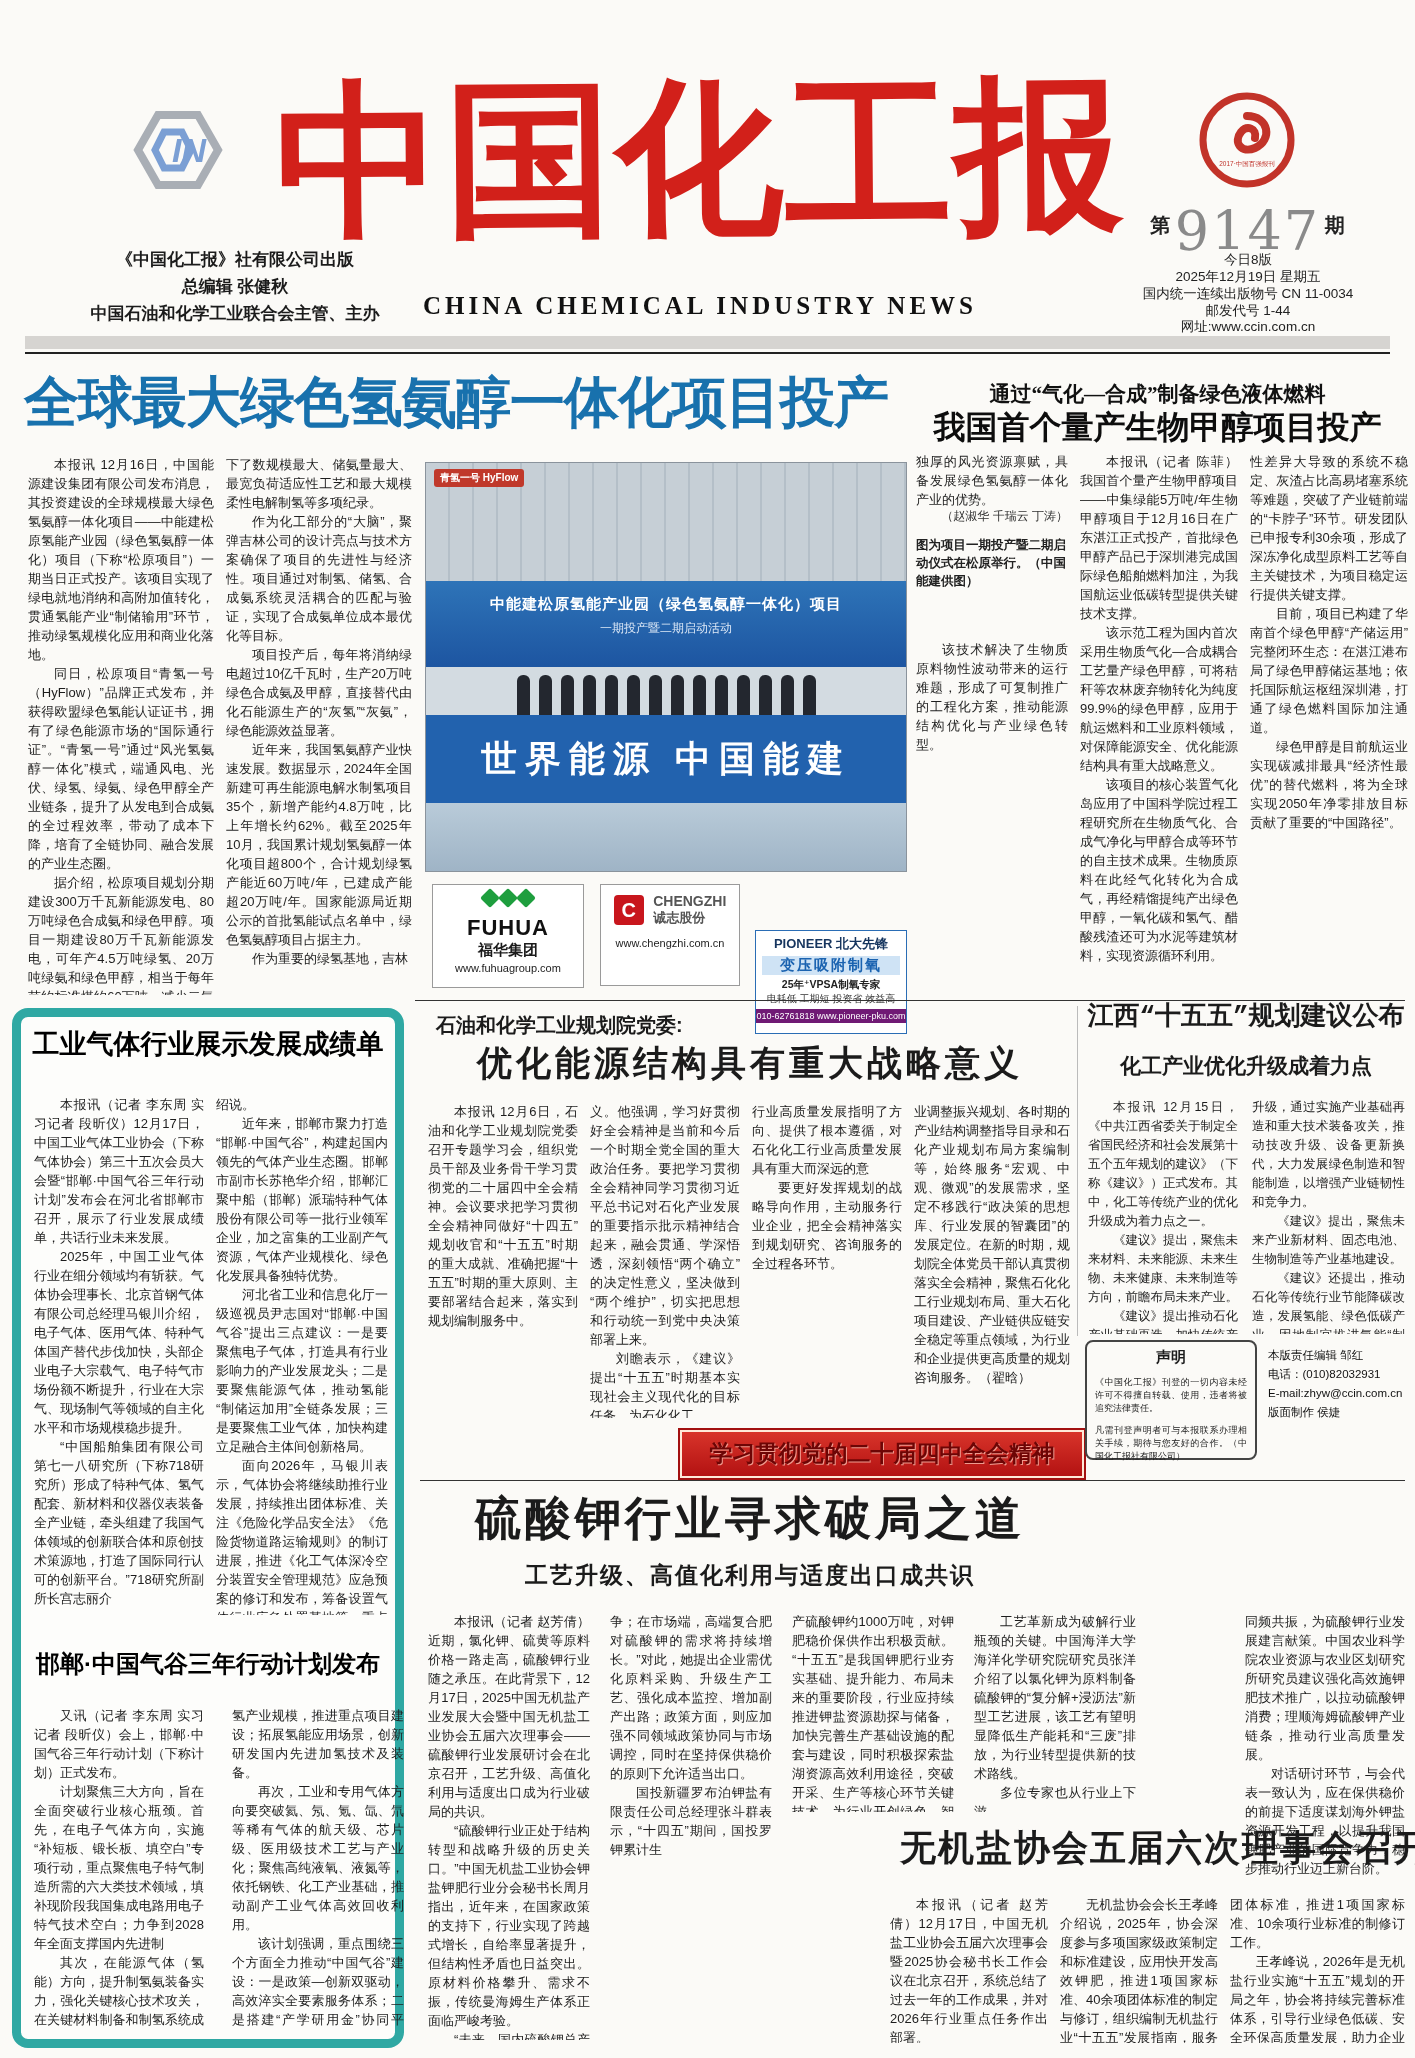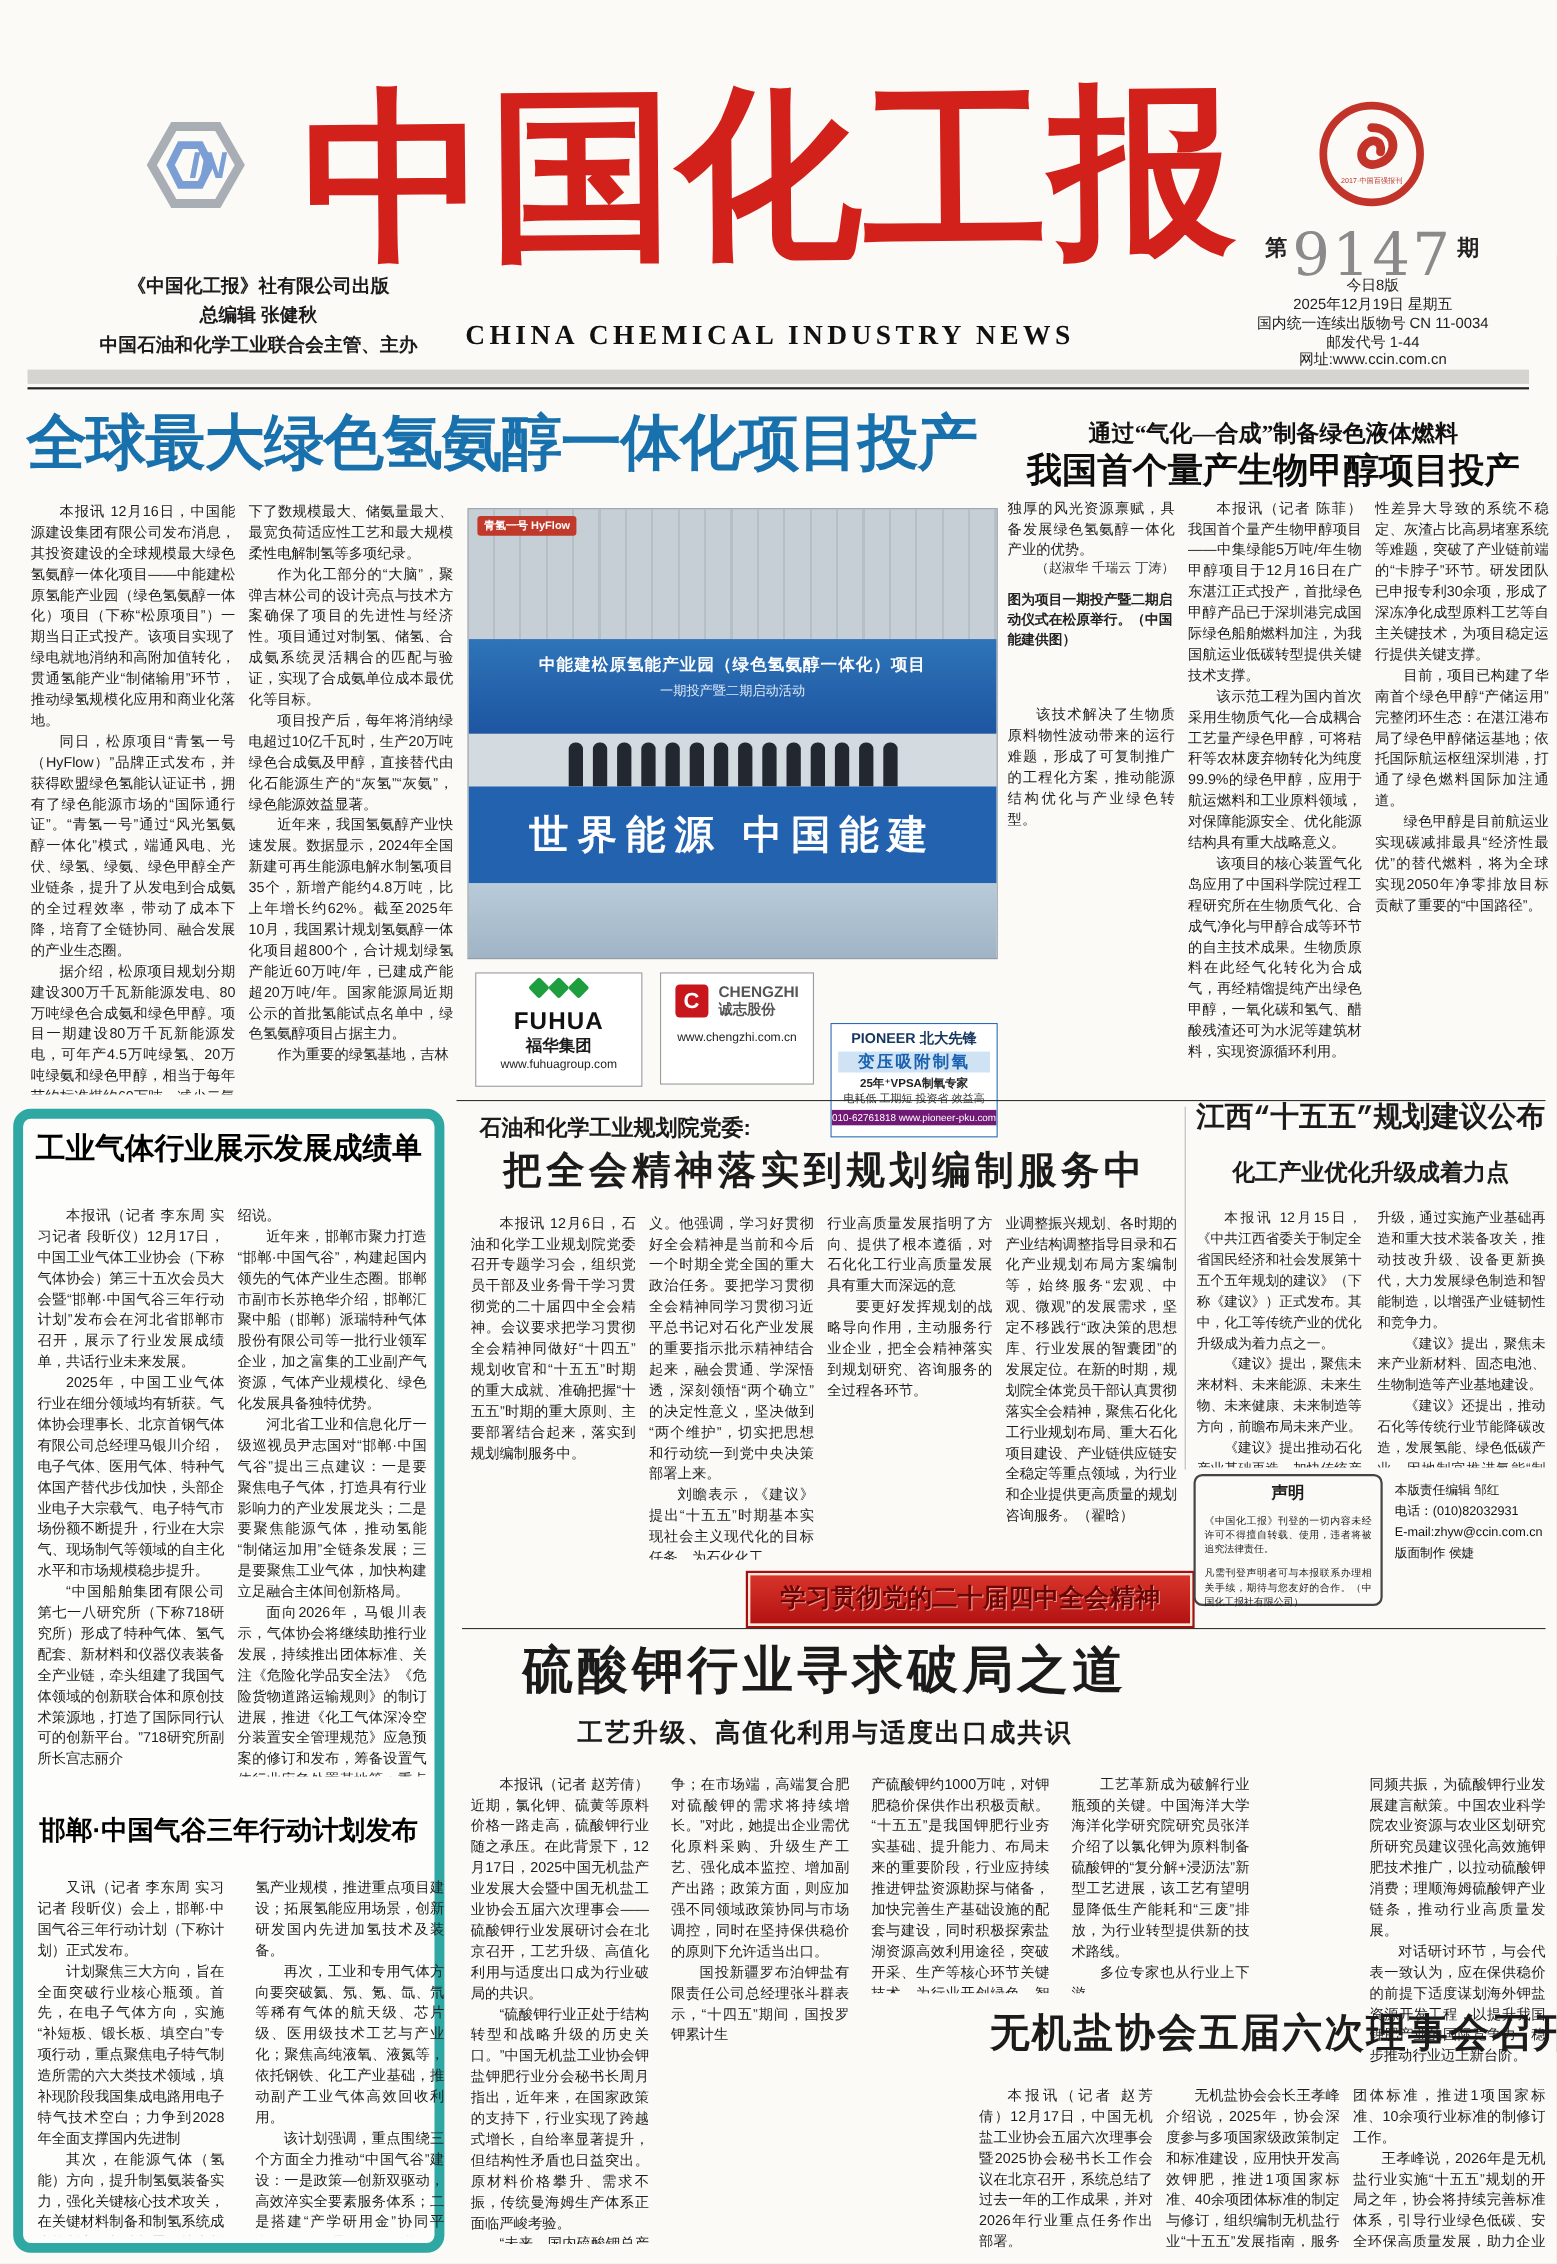--- a/index.html
+++ b/index.html
@@ -245,21 +245,21 @@
       <p>计划聚焦三大方向，旨在全面突破行业核心瓶颈。首先，在电子气体方向，实施“补短板、锻长板、填空白”专项行动，重点聚焦电子特气制造所需的六大类技术领域，填补现阶段我国集成电路用电子特气技术空白；力争到2028年全面支撑国内先进制</p>
       <p>其次，在能源气体（氢能）方向，提升制氢氨装备实力，强化关键核心技术攻关，在关键材料制备和制氢系统成本控制方面加速部署，扩大制</p>
     </div>
   <div class="abs col cont" style="left:216px;top:1706px;width:172px;height:326px;margin-left:16px;">
       <p>氢产业规模，推进重点项目建设；拓展氢能应用场景，创新研发国内先进加氢技术及装备。</p>
       <p>再次，工业和专用气体方向要突破氦、氖、氪、氙、氘等稀有气体的航天级、芯片级、医用级技术工艺与产业化；聚焦高纯液氧、液氮等，依托钢铁、化工产业基础，推动副产工业气体高效回收利用。</p>
       <p>该计划强调，重点围绕三个方面全力推动“中国气谷”建设：一是政策—创新双驱动，高效淬实全要素服务体系；二是搭建“产学研用金”协同平台，用好用足“AI+”“互联网+”建设；三是人才+评价体系并重，完善气体行业职业能力水平评价体系。</p>
     </div>
 
   <div class="abs plan-kicker">石油和化学工业规划院党委:</div>
-  <div class="abs plan-headline">把全会精神落实到规划编制服务中</div>
+  <div class="abs plan-headline">优化能源结构具有重大战略意义</div>
   <div class="abs col" style="left:428px;top:1102px;width:150px;height:316px;">
       <p>本报讯 12月6日，石油和化学工业规划院党委召开专题学习会，组织党员干部及业务骨干学习贯彻党的二十届四中全会精神。会议要求把学习贯彻全会精神同做好“十四五”规划收官和“十五五”时期的重大成就、准确把握“十五五”时期的重大原则、主要部署结合起来，落实到规划编制服务中。</p>
     </div>
   <div class="abs col cont" style="left:590px;top:1102px;width:150px;height:316px;">
       <p>义。他强调，学习好贯彻好全会精神是当前和今后一个时期全党全国的重大政治任务。要把学习贯彻全会精神同学习贯彻习近平总书记对石化产业发展的重要指示批示精神结合起来，融会贯通、学深悟透，深刻领悟“两个确立”的决定性意义，坚决做到“两个维护”，切实把思想和行动统一到党中央决策部署上来。</p>
       <p>刘瞻表示，《建议》提出“十五五”时期基本实现社会主义现代化的目标任务，为石化化工</p>
     </div>
   <div class="abs col cont" style="left:752px;top:1102px;width:150px;height:316px;">
       <p>行业高质量发展指明了方向、提供了根本遵循，对石化化工行业高质量发展具有重大而深远的意</p>
       <p>要更好发挥规划的战略导向作用，主动服务行业企业，把全会精神落实到规划研究、咨询服务的全过程各环节。</p>

